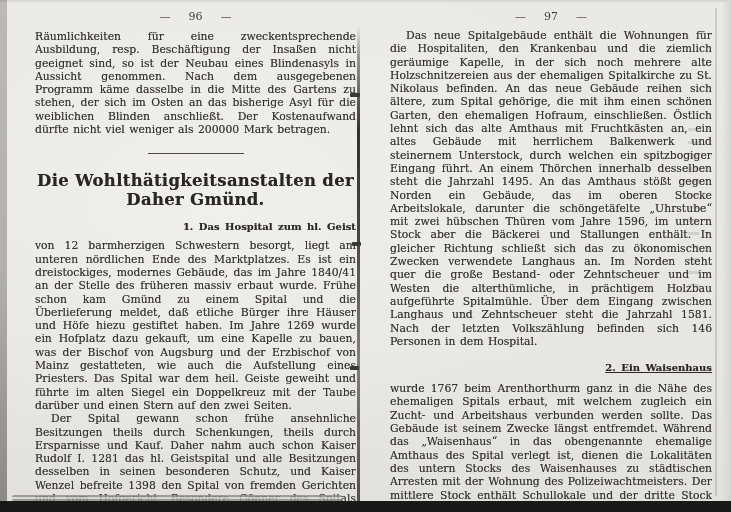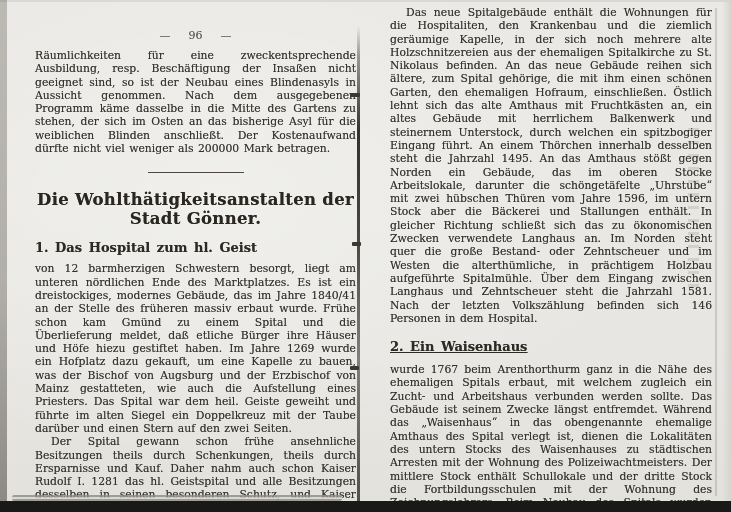--- a/index.html
+++ b/index.html
@@ -60,21 +60,21 @@
       rgba(95,90,80,0.16) 0 3px, rgba(95,90,80,0) 3px 13px);
     filter: blur(0.6px);
   }
 
   
   .page { position: absolute; top: 0; }
   .page-left  { left: 35px;  width: 321px; }
   .page-right { left: 390px; width: 322px; }
 
   .pagenum-row {
-    margin-top: 29px; text-align: center;
+    margin-top: 10px; text-align: center;
     font-size: 11px; color: #45423d;
   }
   .pagenum-row .dash { letter-spacing: 0; padding: 0 2px; color: #55524c; }
   .pagenum-row .num  { padding: 0 16px; }
 
   .body-par {
     margin: 0; text-align: justify;
     font-size: 10.8px; line-height: 13.3px;
     color: #34322d;
     text-shadow: 0 0 .5px rgba(52,50,45,.55);
@@ -88,47 +88,50 @@
     margin: 17px auto 0 auto;
   }
 
   .chapter-heading {
     margin: 17px 0 0 0; text-align: center;
     font-size: 16.5px; font-weight: bold; color: #29271f;
     letter-spacing: .3px;
     text-shadow: 0 0 .6px rgba(41,39,31,.6);
   }
   .section-heading {
-    margin: 12px 0 7px 0; text-align: left;
-    font-size: 13px; font-weight: bold; color: #2c2a23;
+    margin: 12px 0 7px 0; text-align: right;
+    font-size: 10px; font-weight: bold; color: #2c2a23;
     word-spacing: 2px;
     text-shadow: 0 0 .5px rgba(44,42,35,.55);
   }
   .page-left .body-par.first { margin-top: 7px; }
   .page-right .body-par.first { margin-top: 6px; }
   .page-right .section-heading { margin-top: 14px; margin-bottom: 9px; text-decoration: underline; }
 </style>
 </head>
 <body>
 
 <div class="scan">
 
   <div class="page page-left">
     <div class="pagenum-row">
       <span class="dash">—</span><span class="num">96</span><span class="dash">—</span>
     </div>
     <p class="body-par first">Räumlichkeiten für eine zweckentsprechende Ausbildung, resp. Beschäftigung der Insaßen nicht geeignet sind, so ist der Neubau eines Blindenasyls in Aussicht genommen. Nach dem ausgegebenen Programm käme dasselbe in die Mitte des Gartens zu stehen, der sich im Osten an das bisherige Asyl für die weiblichen Blinden anschließt. Der Kostenaufwand dürfte nicht viel weniger als 200000 Mark betragen.</p>
     <div class="divider-rule"></div>
-    <h1 class="chapter-heading">Die Wohlthätigkeitsanstalten der Stadt Gönner.</h1>
+    <h1 class="chapter-heading">Die Wohlthätigkeitsanstalten der Daher Gmünd.</h1>
     <h2 class="section-heading">1. Das Hospital zum hl. Geist</h2>
     <p class="body-par">von 12 barmherzigen Schwestern besorgt, liegt am unteren nördlichen Ende des Marktplatzes. Es ist ein dreistockiges, modernes Gebäude, das im Jahre 1840/41 an der Stelle des früheren massiv erbaut wurde. Frühe schon kam Gmünd zu einem Spital und die Überlieferung meldet, daß etliche Bürger ihre Häuser und Höfe hiezu gestiftet haben. Im Jahre 1269 wurde ein Hofplatz dazu gekauft, um eine Kapelle zu bauen, was der Bischof von Augsburg und der Erzbischof von Mainz gestatteten, wie auch die Aufstellung eines Priesters. Das Spital war dem heil. Geiste geweiht und führte im alten Siegel ein Doppelkreuz mit der Taube darüber und einen Stern auf den zwei Seiten.</p>
     <p class="body-par indent">Der Spital gewann schon frühe ansehnliche Besitzungen theils durch Schenkungen, theils durch Ersparnisse und Kauf. Daher nahm auch schon Kaiser Rudolf I. 1281 das hl. Geistspital und alle Besitzungen desselben in seinen besonderen Schutz, und Kaiser Wenzel befreite 1398 den Spital von fremden Gerichten und vom Hofgericht. Besondere Gönner des Spitals waren die Herren v. Rechberg. Die Verwaltung des Spitals führte ein von der Stadt bestellter Verwalter. Im Jahre 1813 und den folgenden Jahren wurde vom Staate ein solcher aufgestellt, der jedoch nach kurzer Zeit wieder einem städtischen Beamten Platz machte.</p>
   </div>
 
   <div class="page page-right">
+    <div class="pagenum-row">
+      <span class="dash">—</span><span class="num">97</span><span class="dash">—</span>
+    </div>
     <p class="body-par first indent">Das neue Spitalgebäude enthält die Wohnungen für die Hospitaliten, den Krankenbau und die ziemlich geräumige Kapelle, in der sich noch mehrere alte Holzschnitzereien aus der ehemaligen Spitalkirche zu St. Nikolaus befinden. An das neue Gebäude reihen sich ältere, zum Spital gehörige, die mit ihm einen schönen Garten, den ehemaligen Hofraum, einschließen. Östlich lehnt sich das alte Amthaus mit Fruchtkästen an, ein altes Gebäude mit herrlichem Balkenwerk und steinernem Unterstock, durch welchen ein spitzbogiger Eingang führt. An einem Thörchen innerhalb desselben steht die Jahrzahl 1495. An das Amthaus stößt gegen Norden ein Gebäude, das im oberen Stocke Arbeitslokale, darunter die schöngetäfelte „Uhrstube“ mit zwei hübschen Thüren vom Jahre 1596, im untern Stock aber die Bäckerei und Stallungen enthält. In gleicher Richtung schließt sich das zu ökonomischen Zwecken verwendete Langhaus an. Im Norden steht quer die große Bestand- oder Zehntscheuer und im Westen die alterthümliche, in prächtigem Holzbau aufgeführte Spitalmühle. Über dem Eingang zwischen Langhaus und Zehntscheuer steht die Jahrzahl 1581. Nach der letzten Volkszählung befinden sich 146 Personen in dem Hospital.</p>
     <h2 class="section-heading">2. Ein Waisenhaus</h2>
     <p class="body-par">wurde 1767 beim Arenthorthurm ganz in die Nähe des ehemaligen Spitals erbaut, mit welchem zugleich ein Zucht- und Arbeitshaus verbunden werden sollte. Das Gebäude ist seinem Zwecke längst entfremdet. Während das „Waisenhaus“ in das obengenannte ehemalige Amthaus des Spital verlegt ist, dienen die Lokalitäten des untern Stocks des Waisenhauses zu städtischen Arresten mit der Wohnung des Polizeiwachtmeisters. Der mittlere Stock enthält Schullokale und der dritte Stock die Fortbildungsschulen mit der Wohnung des Zeichnungslehrers. Beim Neubau des Spitals wurden Waisenhaus und Spital miteinander mittelst der Durchfahrt verbunden, welche unter dem Namen „Waisenhausbogen“ bekannt ist. Vor demselben zur Linken ist das „Arenhaus“.</p>
 
   </div>
 
   <div class="bleed-marks"></div>
   <div class="gutter"></div>
   <div class="gutter-tick t1"></div>
   <div class="gutter-tick t2"></div>

